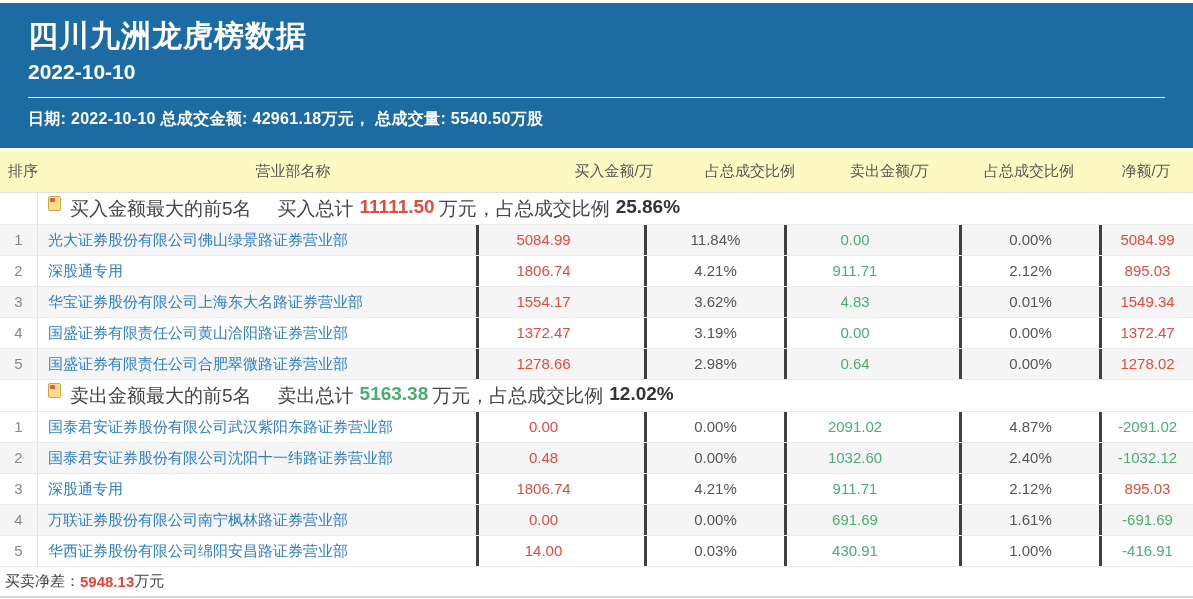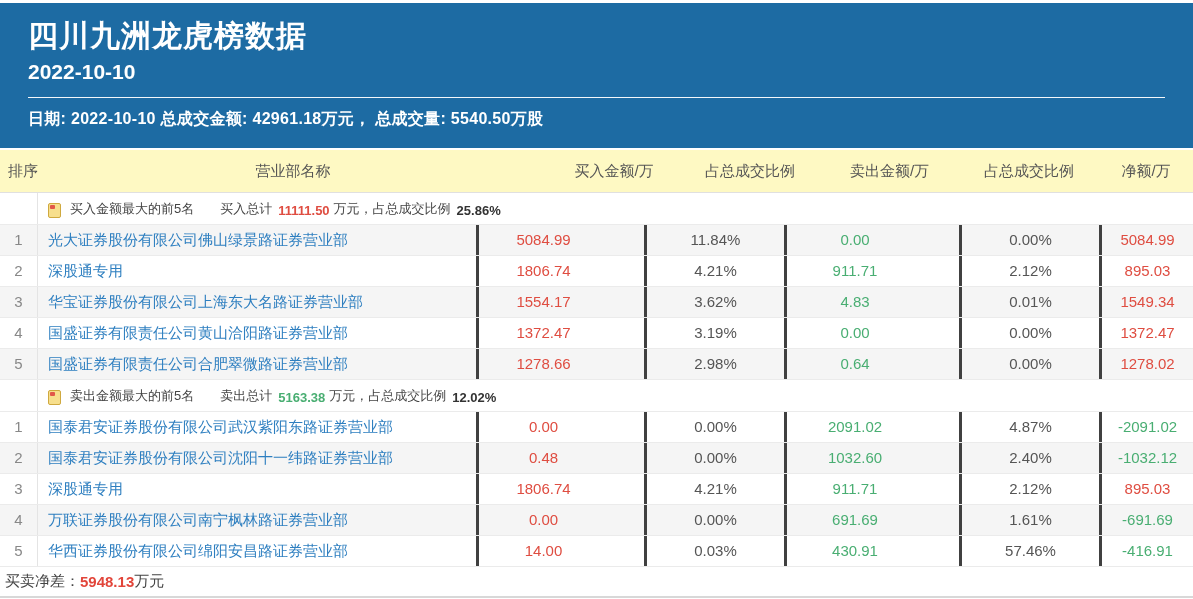--- a/index.html
+++ b/index.html
@@ -97,23 +97,23 @@
   }
   .buy  { color: #df4d41; }
   .sellv{ color: #49ae72; }
   .pct  { color: #555; margin-left: 36px; }
   .net.pos { color: #df4d41; }
   .net.neg { color: #49ae72; }
 
   
   .section-content {
     display: flex;
-    align-items: flex-end;
+    align-items: flex-start;
     padding-left: 10px;
-    font-size: 13px;
+    font-size: 19px;
     color: #444;
   }
   .note-icon {
     position: relative;
     display: inline-block;
     width: 13px; height: 15px;
     background: #f7df8d;
     border: 1px solid #cfa93f;
     border-radius: 2px;
     margin-right: 9px;
@@ -273,21 +273,21 @@
     <div class="cell c-sell num sellv">691.69</div>
     <div class="cell c-spct num pct">1.61%</div>
     <div class="cell c-net num net neg">-691.69</div>
   </div>
   <div class="trow">
     <div class="cell c-rank">5</div>
     <div class="cell c-name">华西证券股份有限公司绵阳安昌路证券营业部</div>
     <div class="cell c-buy num buy">14.00</div>
     <div class="cell c-bpct num pct">0.03%</div>
     <div class="cell c-sell num sellv">430.91</div>
-    <div class="cell c-spct num pct">57.46%</div>
+    <div class="cell c-spct num pct">1.00%</div>
     <div class="cell c-net num net neg">-416.91</div>
   </div>
 
 </div>
 
 <div class="footer">
   <span class="label">买卖净差：</span>
   <span class="value">5948.13</span>
   <span class="unit">万元</span>
 </div>

